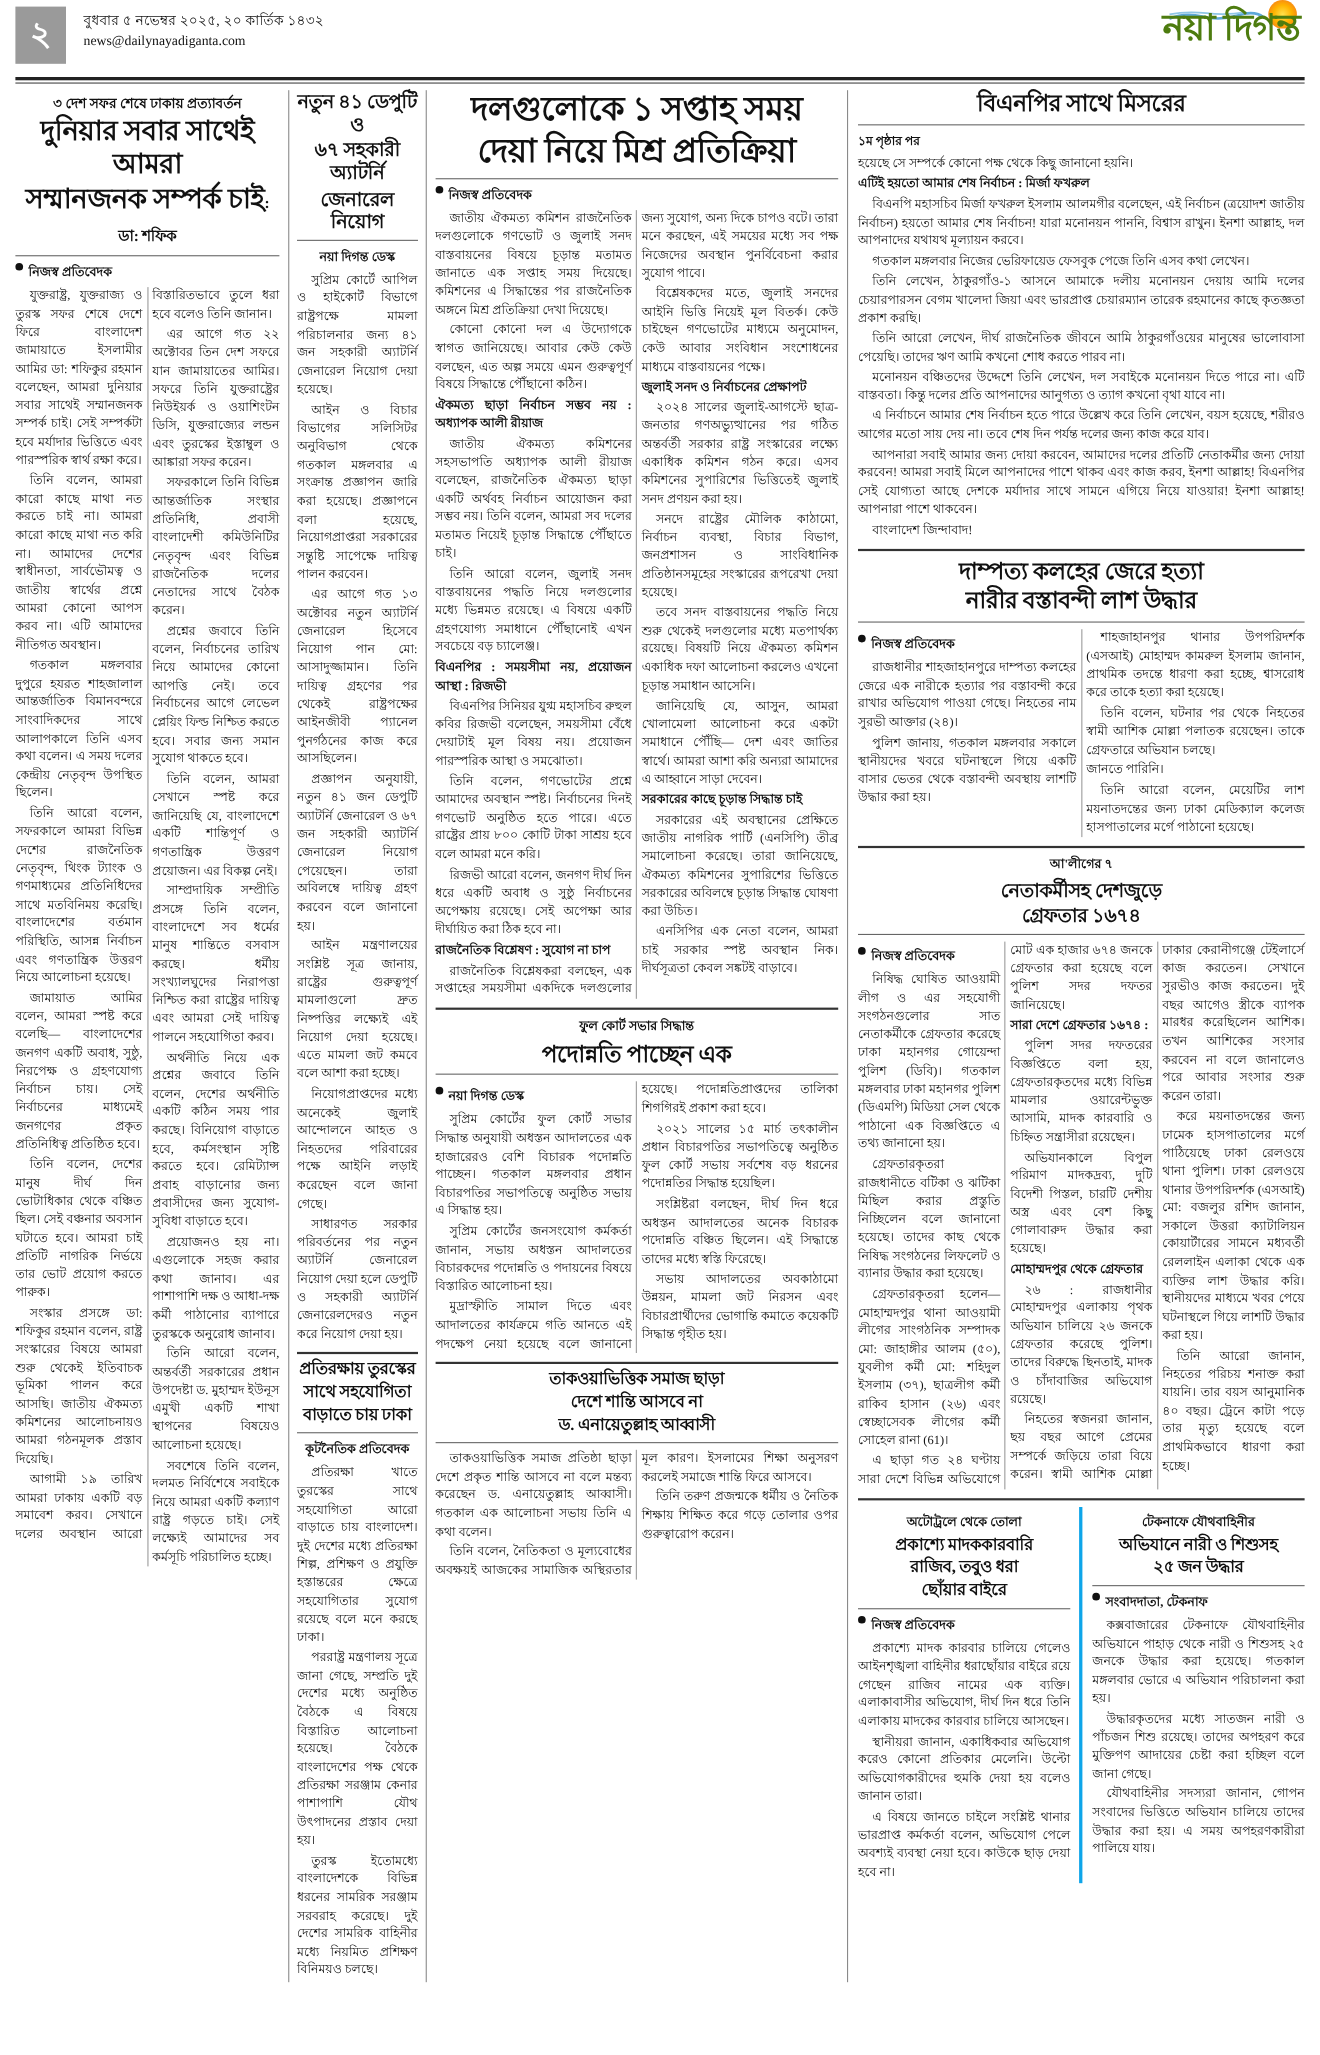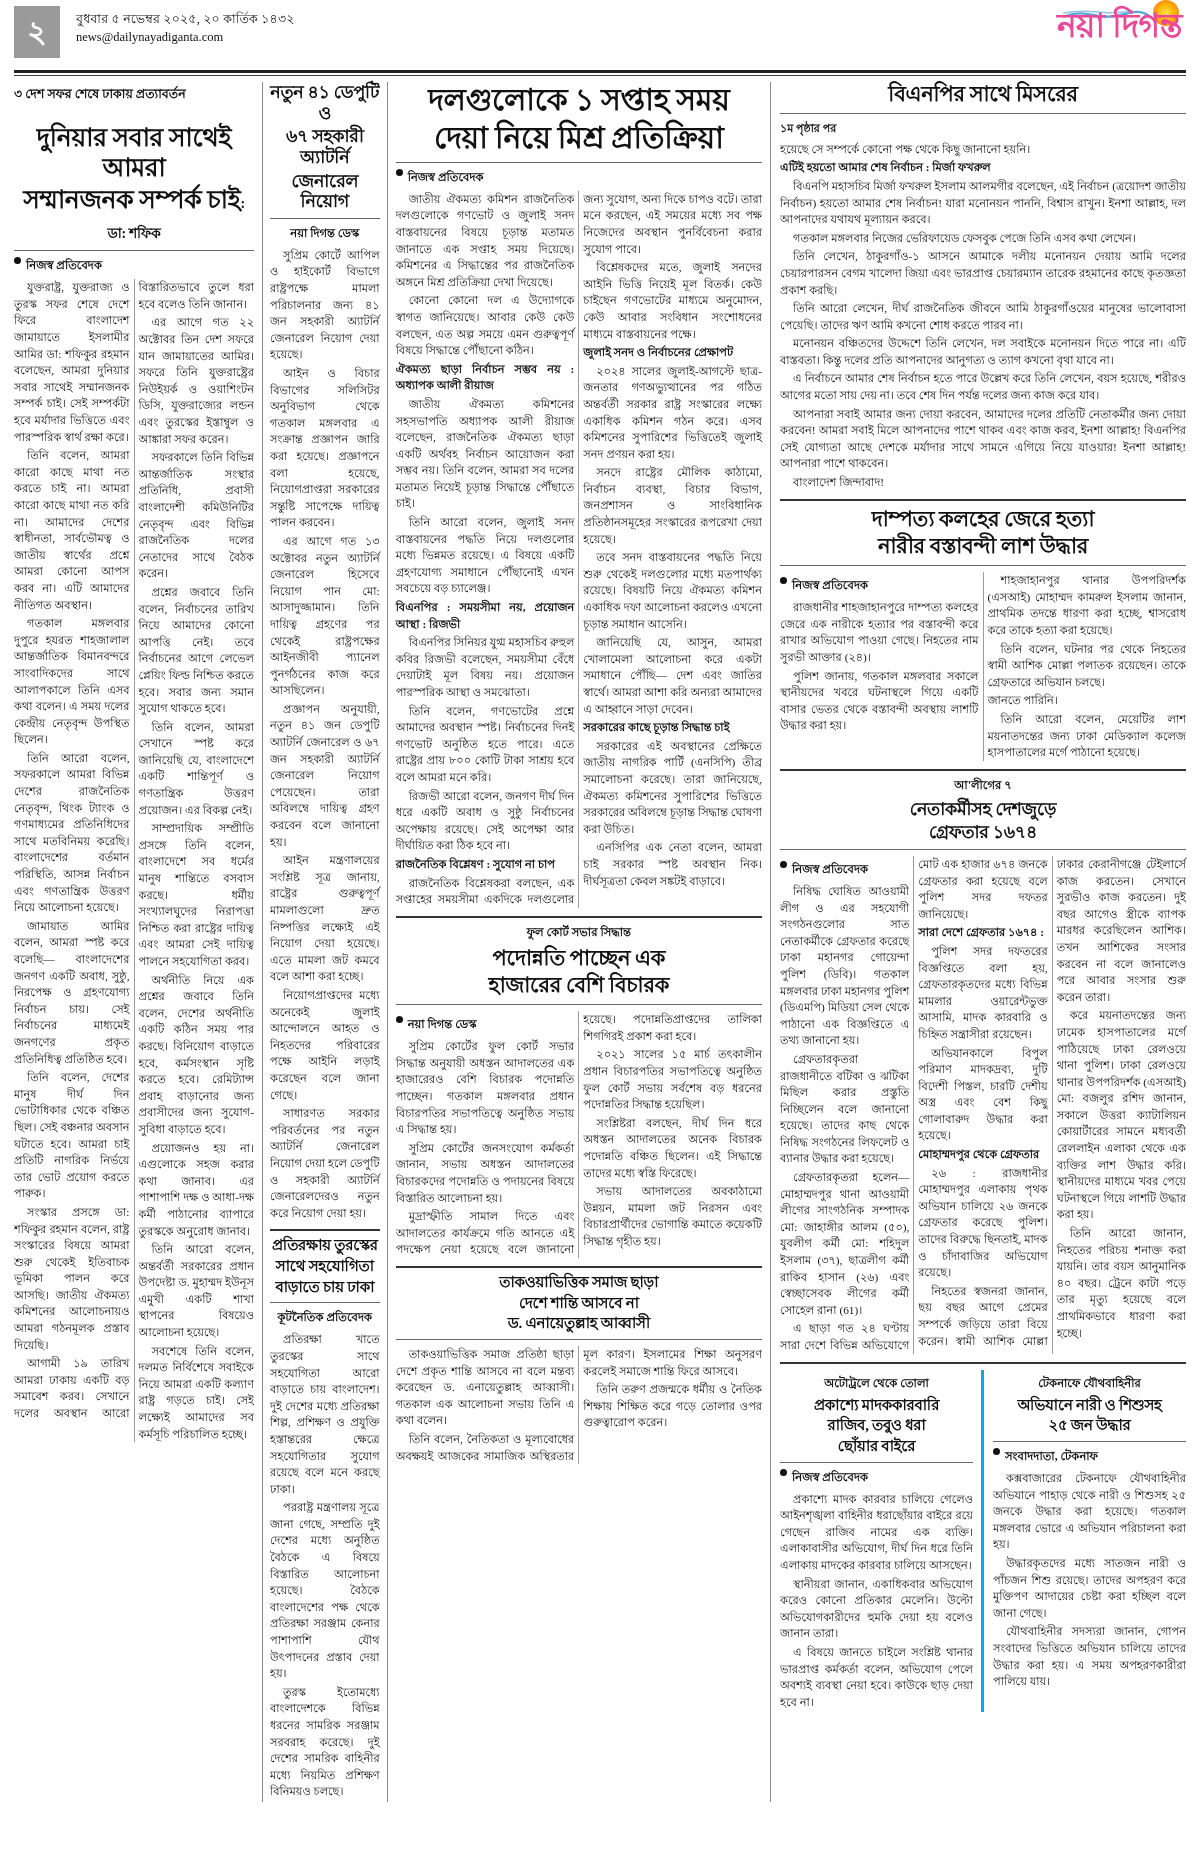--- a/index.html
+++ b/index.html
@@ -18,21 +18,21 @@
     width:46px;height:52px;background:#9a9a9a;color:#fff;
     display:flex;align-items:center;justify-content:center;
     font-size:30px;font-weight:bold;line-height:1;
   }
   .dateblock{margin-left:16px;padding-top:4px;}
   .dateline{font-size:12.5px;letter-spacing:.2px;line-height:1.45;}
   .email{font-size:12.5px;line-height:1.45;font-family:Liberation Serif, serif;}
   .logo{margin-left:auto;position:relative;padding-right:4px;padding-top:4px;}
   .logo-text{
     font-size:33px;font-weight:bold;letter-spacing:-.5px;line-height:1;
-    color:#ec4899;position:relative;z-index:2;white-space:nowrap;
+    color:#4d7c0f;position:relative;z-index:2;white-space:nowrap;
   }
   .logo-sun{
     position:absolute;left:96px;top:-6px;width:26px;height:26px;border-radius:50%;
     background:radial-gradient(circle at 50% 50%,#ffe14d 0%,#ffb300 45%,#f26522 100%);
     z-index:1;
   }
   .logo-wave{
     position:absolute;left:6px;top:4px;width:86px;height:10px;z-index:1;
   }
 
@@ -45,22 +45,22 @@
   
   .body-grid{display:flex;gap:0;align-items:stretch;}
   .zone{box-sizing:border-box;}
   .zone-left{width:252px;padding-right:8px;border-right:1px solid #8a8a8a;}
   .zone-mid-narrow{width:126px;padding:0 7px;border-right:1px solid #8a8a8a;}
   .zone-center{width:388px;padding:0 8px;border-right:1px solid #8a8a8a;}
   .zone-right{width:420px;padding-left:9px;}
 
   
   .kicker{
-    text-align:left;font-size:12.5px;font-weight:bold;line-height:1.3;
-    margin:4px 0 21px;
+    text-align:center;font-size:12.5px;font-weight:bold;line-height:1.3;
+    margin:4px 0 3px;
   }
   h1.hl{
     text-align:center;margin:0 0 3px;line-height:1.18;
     font-weight:bold;letter-spacing:-.3px;
   }
   .hl-xl{font-size:30px;}
   .hl-lg{font-size:25px;}
   .hl-md{font-size:21px;}
   .hl-sm{font-size:17.5px;}
   .hl-xs{font-size:15px;}
@@ -197,21 +197,20 @@
         <p class="t">তবে সনদ বাস্তবায়নের পদ্ধতি নিয়ে শুরু থেকেই দলগুলোর মধ্যে মতপার্থক্য রয়েছে। বিষয়টি নিয়ে ঐকমত্য কমিশন একাধিক দফা আলোচনা করলেও এখনো চূড়ান্ত সমাধান আসেনি।</p>
         <p class="t">জানিয়েছি যে, আসুন, আমরা খোলামেলা আলোচনা করে একটা সমাধানে পৌঁছি— দেশ এবং জাতির স্বার্থে। আমরা আশা করি অন্যরা আমাদের এ আহ্বানে সাড়া দেবেন।</p>
         <p class="t noind"><span class="subhead">সরকারের কাছে চূড়ান্ত সিদ্ধান্ত চাই</span></p>
         <p class="t">সরকারের এই অবস্থানের প্রেক্ষিতে জাতীয় নাগরিক পার্টি (এনসিপি) তীব্র সমালোচনা করেছে। তারা জানিয়েছে, ঐকমত্য কমিশনের সুপারিশের ভিত্তিতে সরকারের অবিলম্বে চূড়ান্ত সিদ্ধান্ত ঘোষণা করা উচিত।</p>
         <p class="t">এনসিপির এক নেতা বলেন, আমরা চাই সরকার স্পষ্ট অবস্থান নিক। দীর্ঘসূত্রতা কেবল সঙ্কটই বাড়াবে।</p>
       </div>
 
       <div class="hr-dbl"></div>
       <div class="boxed-kicker">ফুল কোর্ট সভার সিদ্ধান্ত</div>
       <h1 class="hl hl-md">পদোন্নতি পাচ্ছেন এক</h1>
-      <h1 class="hl hl-md">হাজারের বেশি বিচারক</h1>
       <div class="hr-hair"></div>
       <div class="cols2">
         <div class="byline">
           <span class="bullet"></span>
           <span>নয়া দিগন্ত ডেস্ক</span>
         </div>
         <p class="t">সুপ্রিম কোর্টের ফুল কোর্ট সভার সিদ্ধান্ত অনুযায়ী অধস্তন আদালতের এক হাজারেরও বেশি বিচারক পদোন্নতি পাচ্ছেন। গতকাল মঙ্গলবার প্রধান বিচারপতির সভাপতিত্বে অনুষ্ঠিত সভায় এ সিদ্ধান্ত হয়।</p>
         <p class="t">সুপ্রিম কোর্টের জনসংযোগ কর্মকর্তা জানান, সভায় অধস্তন আদালতের বিচারকদের পদোন্নতি ও পদায়নের বিষয়ে বিস্তারিত আলোচনা হয়।</p>
         <p class="t">মুদ্রাস্ফীতি সামাল দিতে এবং আদালতের কার্যক্রমে গতি আনতে এই পদক্ষেপ নেয়া হয়েছে বলে জানানো হয়েছে। পদোন্নতিপ্রাপ্তদের তালিকা শিগগিরই প্রকাশ করা হবে।</p>
         <p class="t">২০২১ সালের ১৫ মার্চ তৎকালীন প্রধান বিচারপতির সভাপতিত্বে অনুষ্ঠিত ফুল কোর্ট সভায় সর্বশেষ বড় ধরনের পদোন্নতির সিদ্ধান্ত হয়েছিল।</p>

